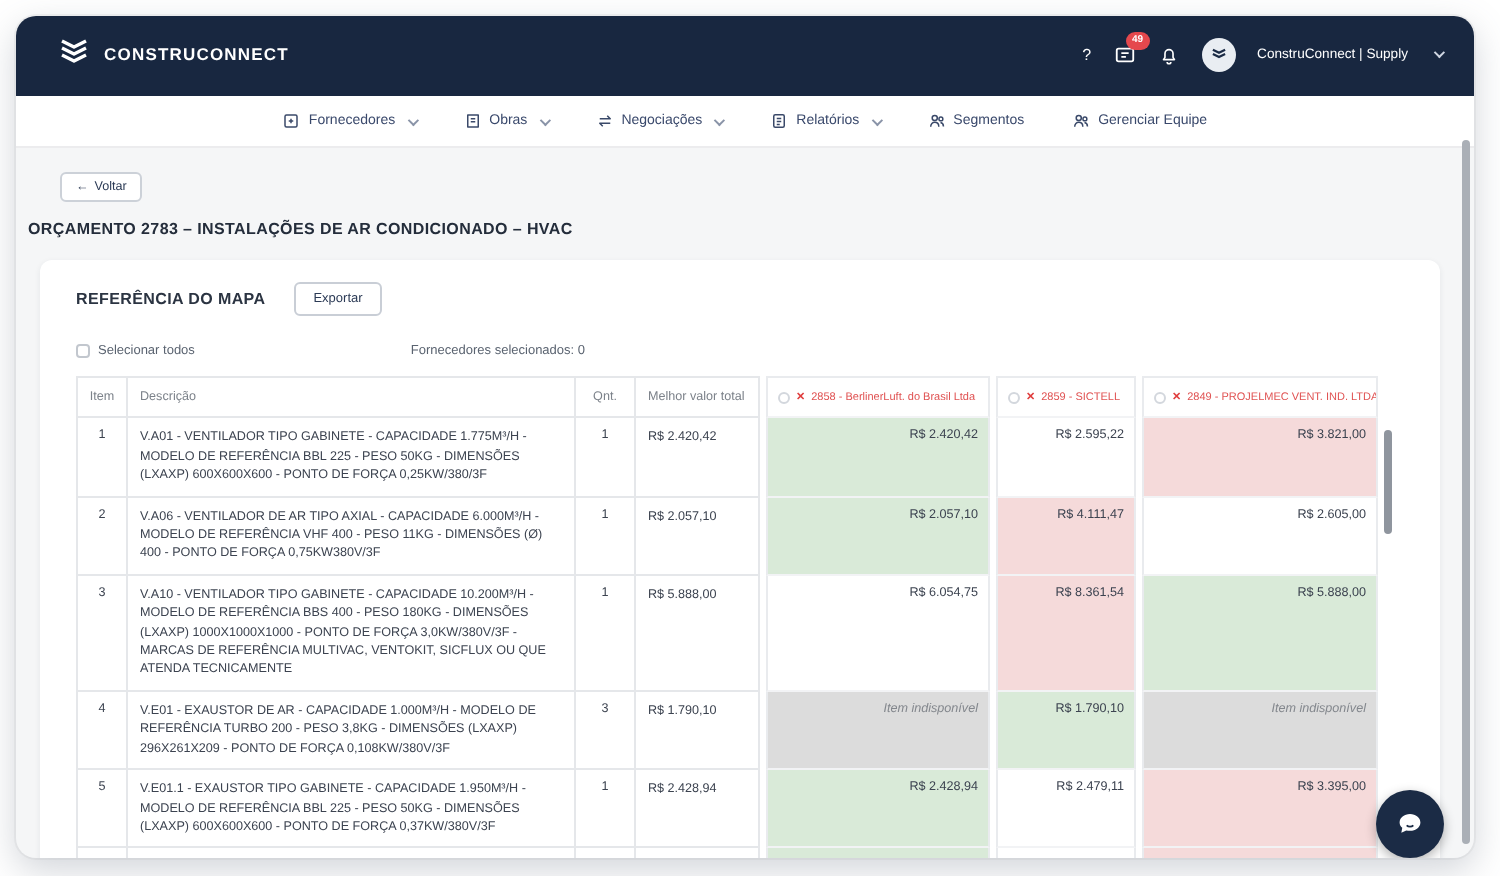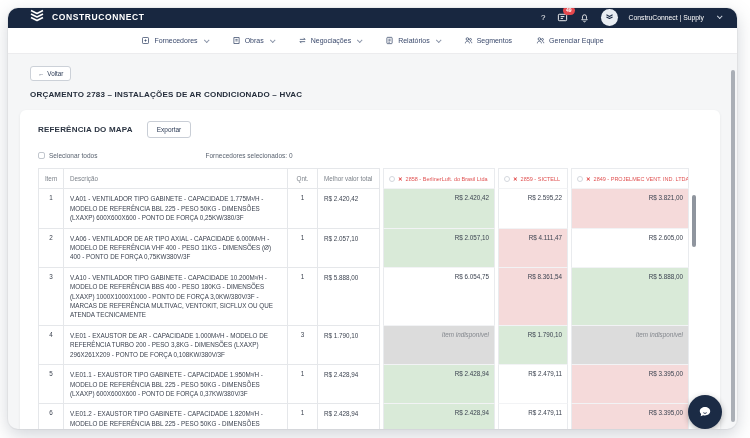--- a/index.html
+++ b/index.html
@@ -1,39 +1,39 @@
 <!DOCTYPE html>
 <html><head>
 <meta charset="utf-8">
 <style>
   * { margin:0; padding:0; box-sizing:border-box; }
   html,body { width:750px; height:438px; background:#ffffff; font-family:"Liberation Sans", sans-serif; overflow:hidden; }
   .frame { position:absolute; left:8px; top:8px; width:729px; height:421px; background:#f5f6f7; border-radius:10px; overflow:hidden; box-shadow:0 6px 18px rgba(90,100,120,.28), 0 0 0 1px rgba(0,0,0,.04); }
 
   
-  .topbar { height:20px; background:#182740; display:flex; align-items:center; justify-content:space-between; padding:0 16px 2px 20px; }
+  .topbar { height:40px; background:#182740; display:flex; align-items:center; justify-content:space-between; padding:0 16px 2px 20px; }
   .brand { display:flex; align-items:center; gap:6px; }
   .brand-text { color:#fff; font-weight:bold; font-size:8.5px; letter-spacing:.6px; }
   .topbar-right { display:flex; align-items:center; gap:11px; }
   .help { color:#fff; font-size:8px; cursor:pointer; }
   .icon-wrap { position:relative; display:flex; align-items:center; }
   .badge { position:absolute; top:-6px; right:-7px; background:#e5484d; color:#fff; font-size:5px; font-weight:bold; line-height:1; padding:2px 3px; border-radius:6px; }
   .avatar { width:17px; height:17px; border-radius:50%; background:#e9edf2; display:flex; align-items:center; justify-content:center; }
   .account { color:#fff; font-size:6.8px; }
   .caret { display:inline-block; width:4px; height:4px; border-right:1px solid #8a94a8; border-bottom:1px solid #8a94a8; transform:rotate(45deg) translateY(-1px); margin-left:2px; }
   .caret.light { border-color:#cfd6e2; }
 
   
   .navbar { height:26px; background:#fff; border-bottom:1px solid #ececee; display:flex; align-items:center; justify-content:center; gap:24px; }
   .nav-item { display:flex; align-items:center; gap:4px; font-size:7px; color:#39486b; cursor:pointer; }
 
   
   .content { position:relative; height:362px; padding-top:8px; }
   .back-btn { margin-left:22px; display:inline-flex; align-items:center; gap:3px; background:#fff; border:1px solid #ccd1d8; border-radius:3px; color:#2b3a55; font-size:6.3px; padding:3px 7px; cursor:pointer; font-family:inherit; }
-  .page-title { margin:9px 0 0 22px; font-size:8px; font-weight:bold; color:#242d3b; letter-spacing:.2px; }
+  .page-title { margin:9px 0 0 6px; font-size:8px; font-weight:bold; color:#242d3b; letter-spacing:.2px; }
 
   .card { margin:11px 17px 0 12px; background:#fff; border-radius:6px; box-shadow:0 1px 3px rgba(40,50,70,.08); padding:11px 0 20px; min-height:320px; }
   .card-head { display:flex; align-items:center; gap:14px; padding:0 18px; }
   .card-title { font-size:8px; font-weight:bold; color:#2b3442; letter-spacing:.2px; }
   .export-btn { background:#fff; border:1px solid #c9ced6; border-radius:3px; color:#2b3a55; font-size:6.5px; padding:4px 9px; cursor:pointer; font-family:inherit; }
 
   .select-row { display:flex; align-items:center; margin:14px 18px 9px; font-size:6.5px; color:#5a6370; }
   .select-all { display:flex; align-items:center; gap:4px; cursor:pointer; }
   .checkbox { width:7px; height:7px; border:1px solid #c2c7ce; border-radius:2px; background:#fff; }
   .selected-count { margin-left:108px; }

